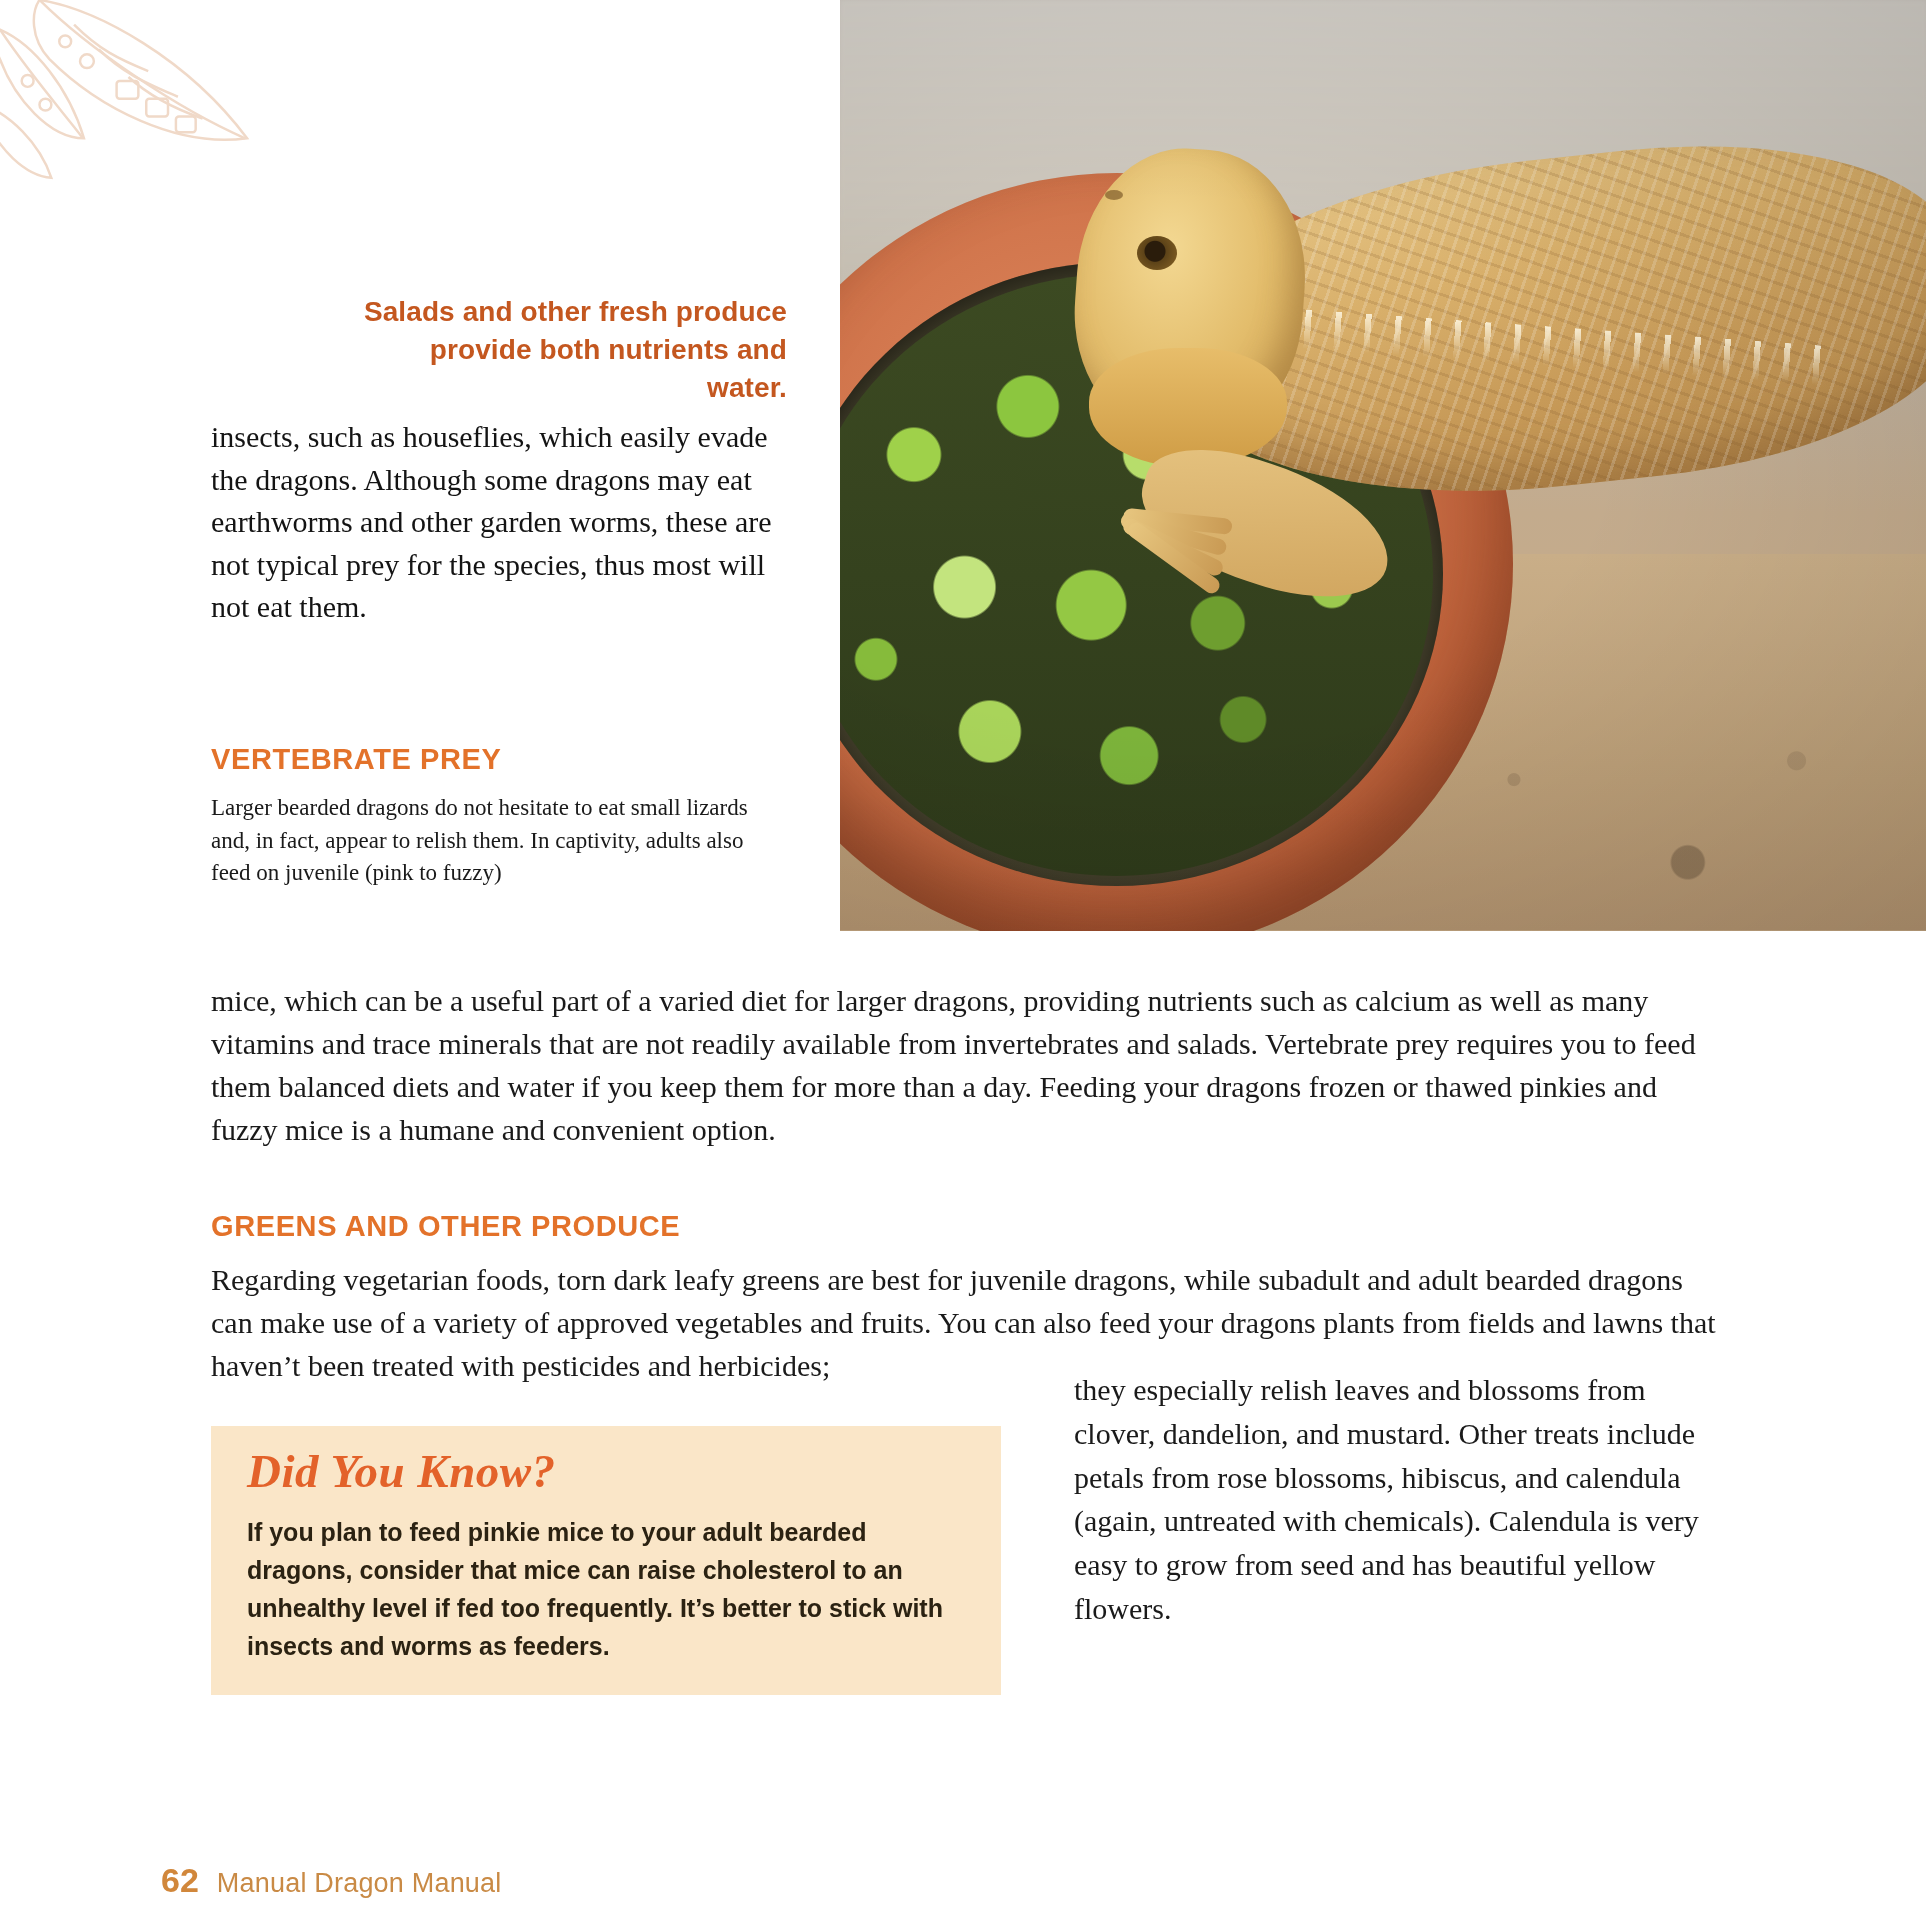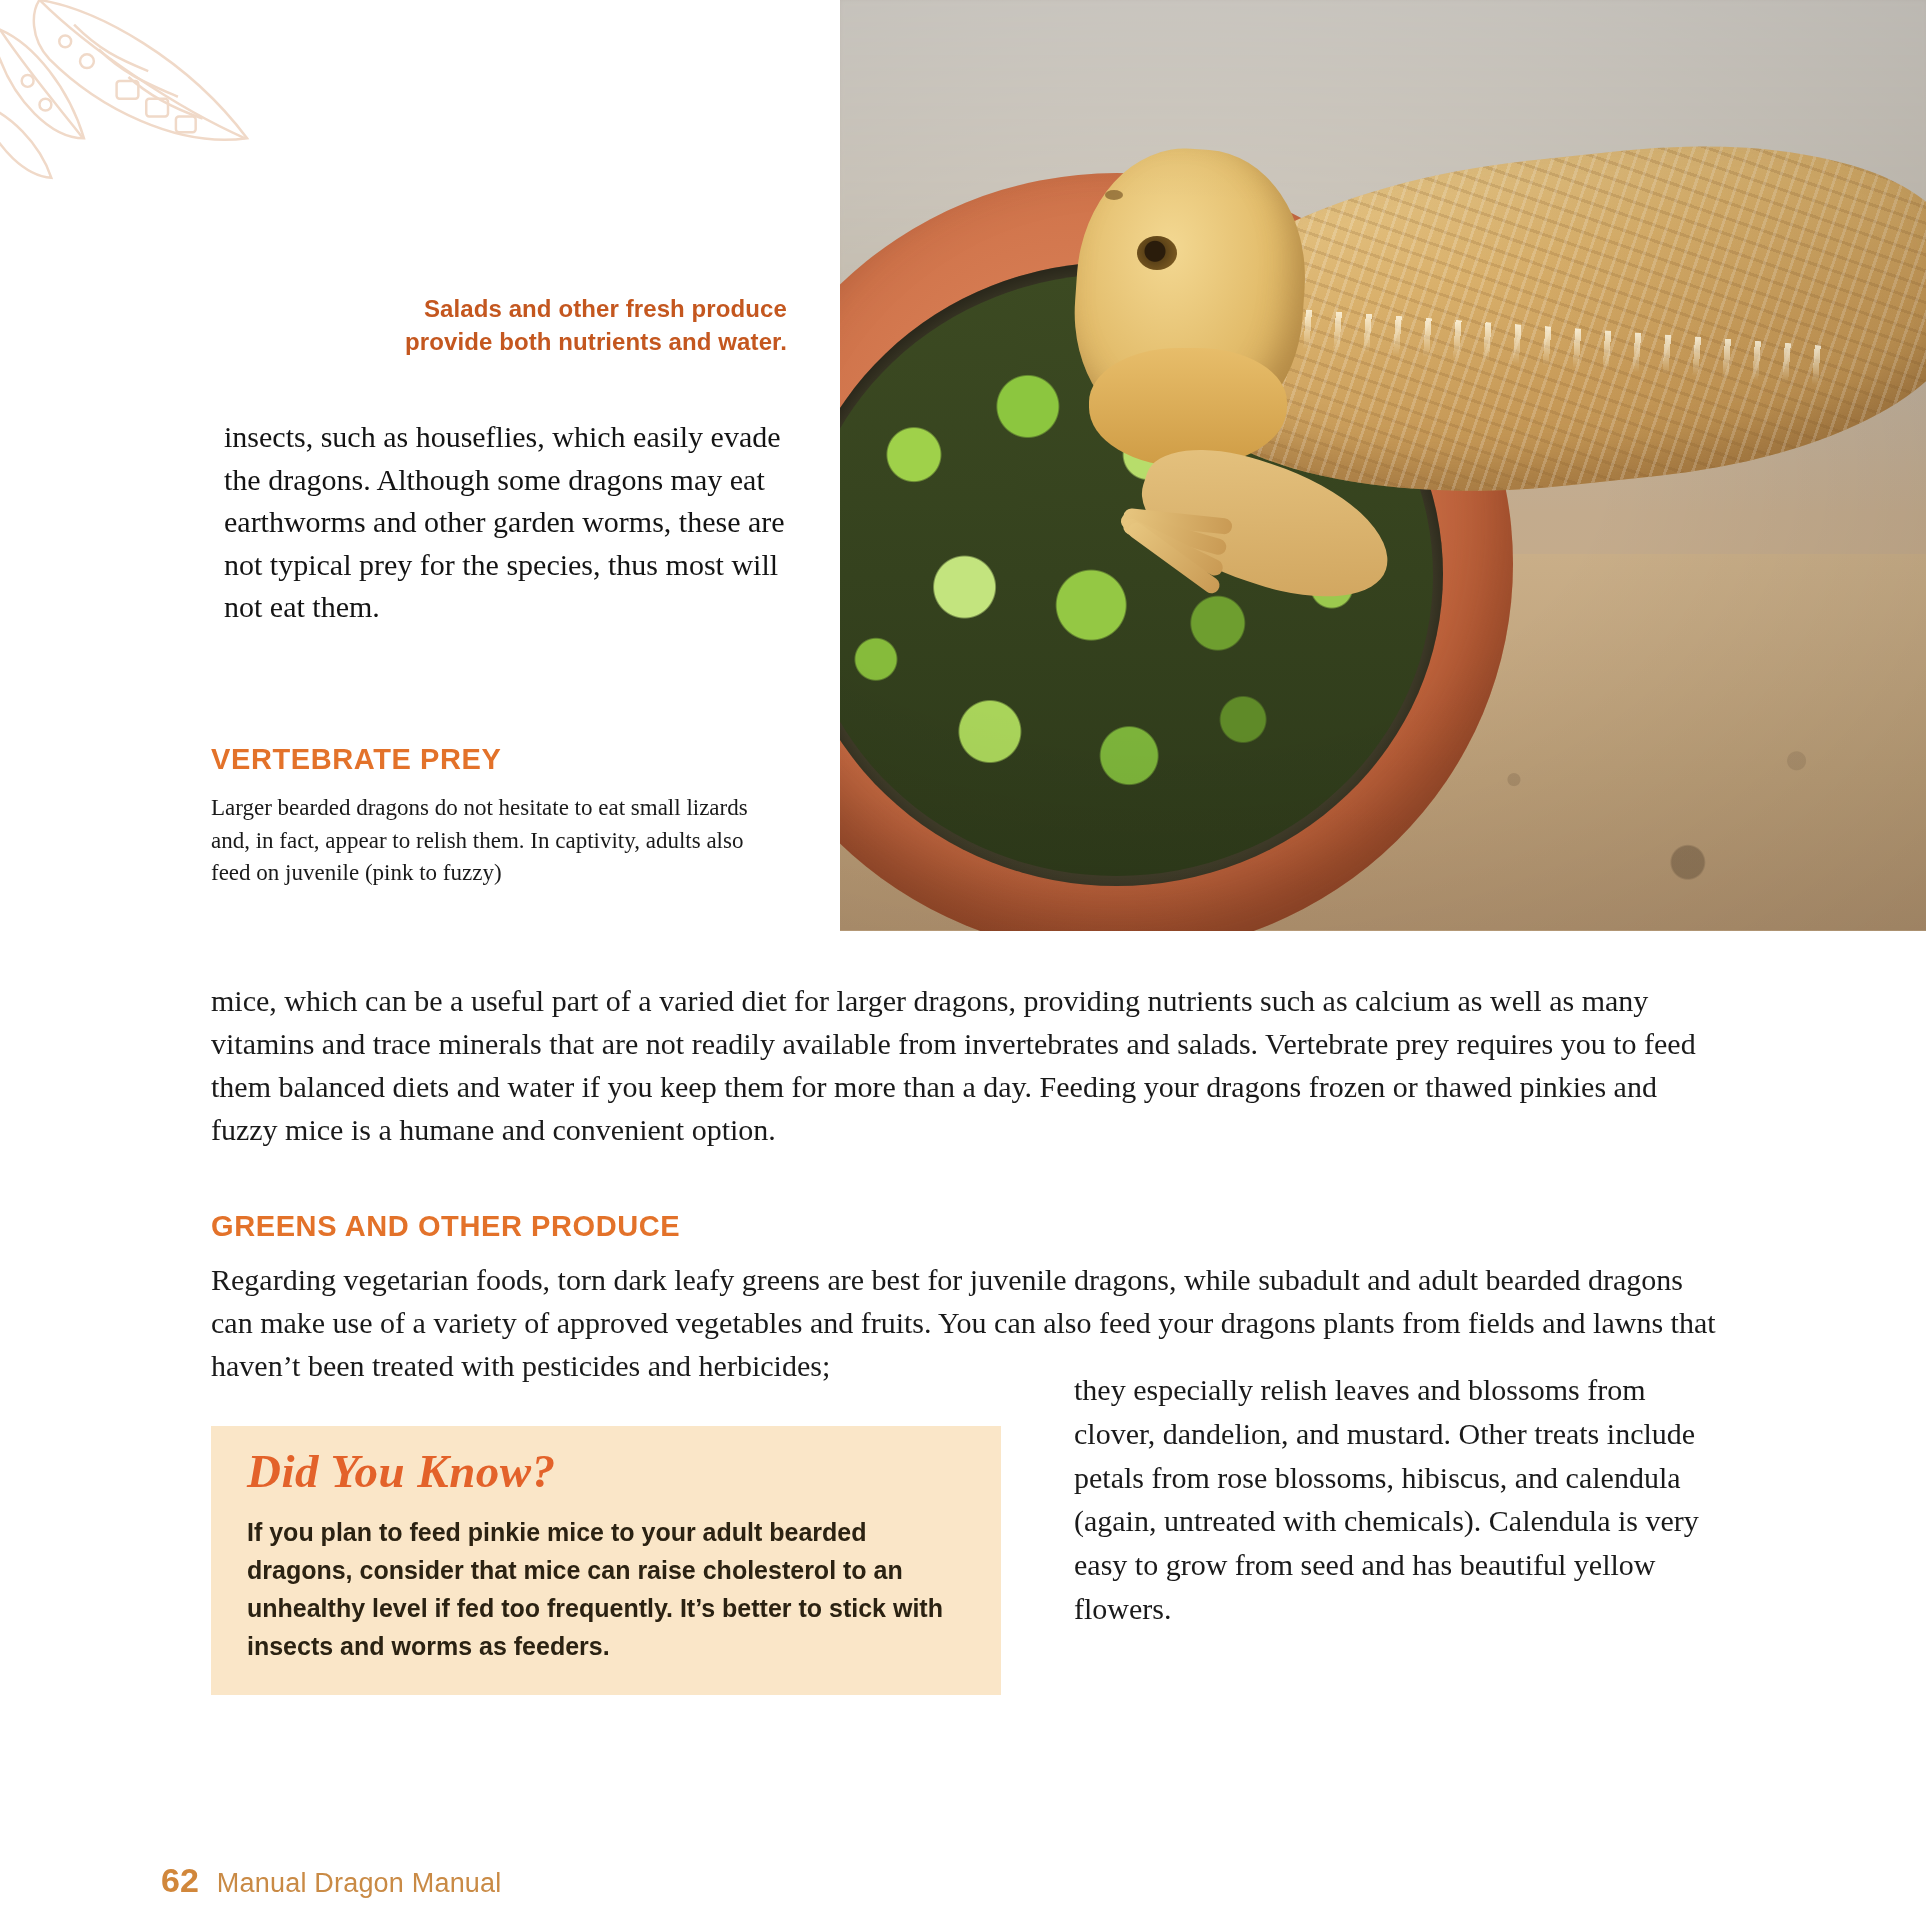--- a/index.html
+++ b/index.html
@@ -221,30 +221,30 @@
 
   
   .caption {
     position: absolute;
     left: 351px;
     top: 293px;
     width: 436px;
     text-align: right;
     font-family: "Liberation Sans", sans-serif;
     font-weight: bold;
-    font-size: 24px;
+    font-size: 28px;
     line-height: 1.36;
     color: #c4571f;
     letter-spacing: 0.1px;
   }
 
   
   .col-narrow {
     position: absolute;
-    left: 224px;
+    left: 211px;
     top: 416px;
     width: 576px;
     font-size: 30px;
     line-height: 1.42;
     color: #141414;
   }
   .col-narrow p { margin: 0 0 0 0; }
 
   .head-orange {
     font-family: "Liberation Sans", sans-serif;

